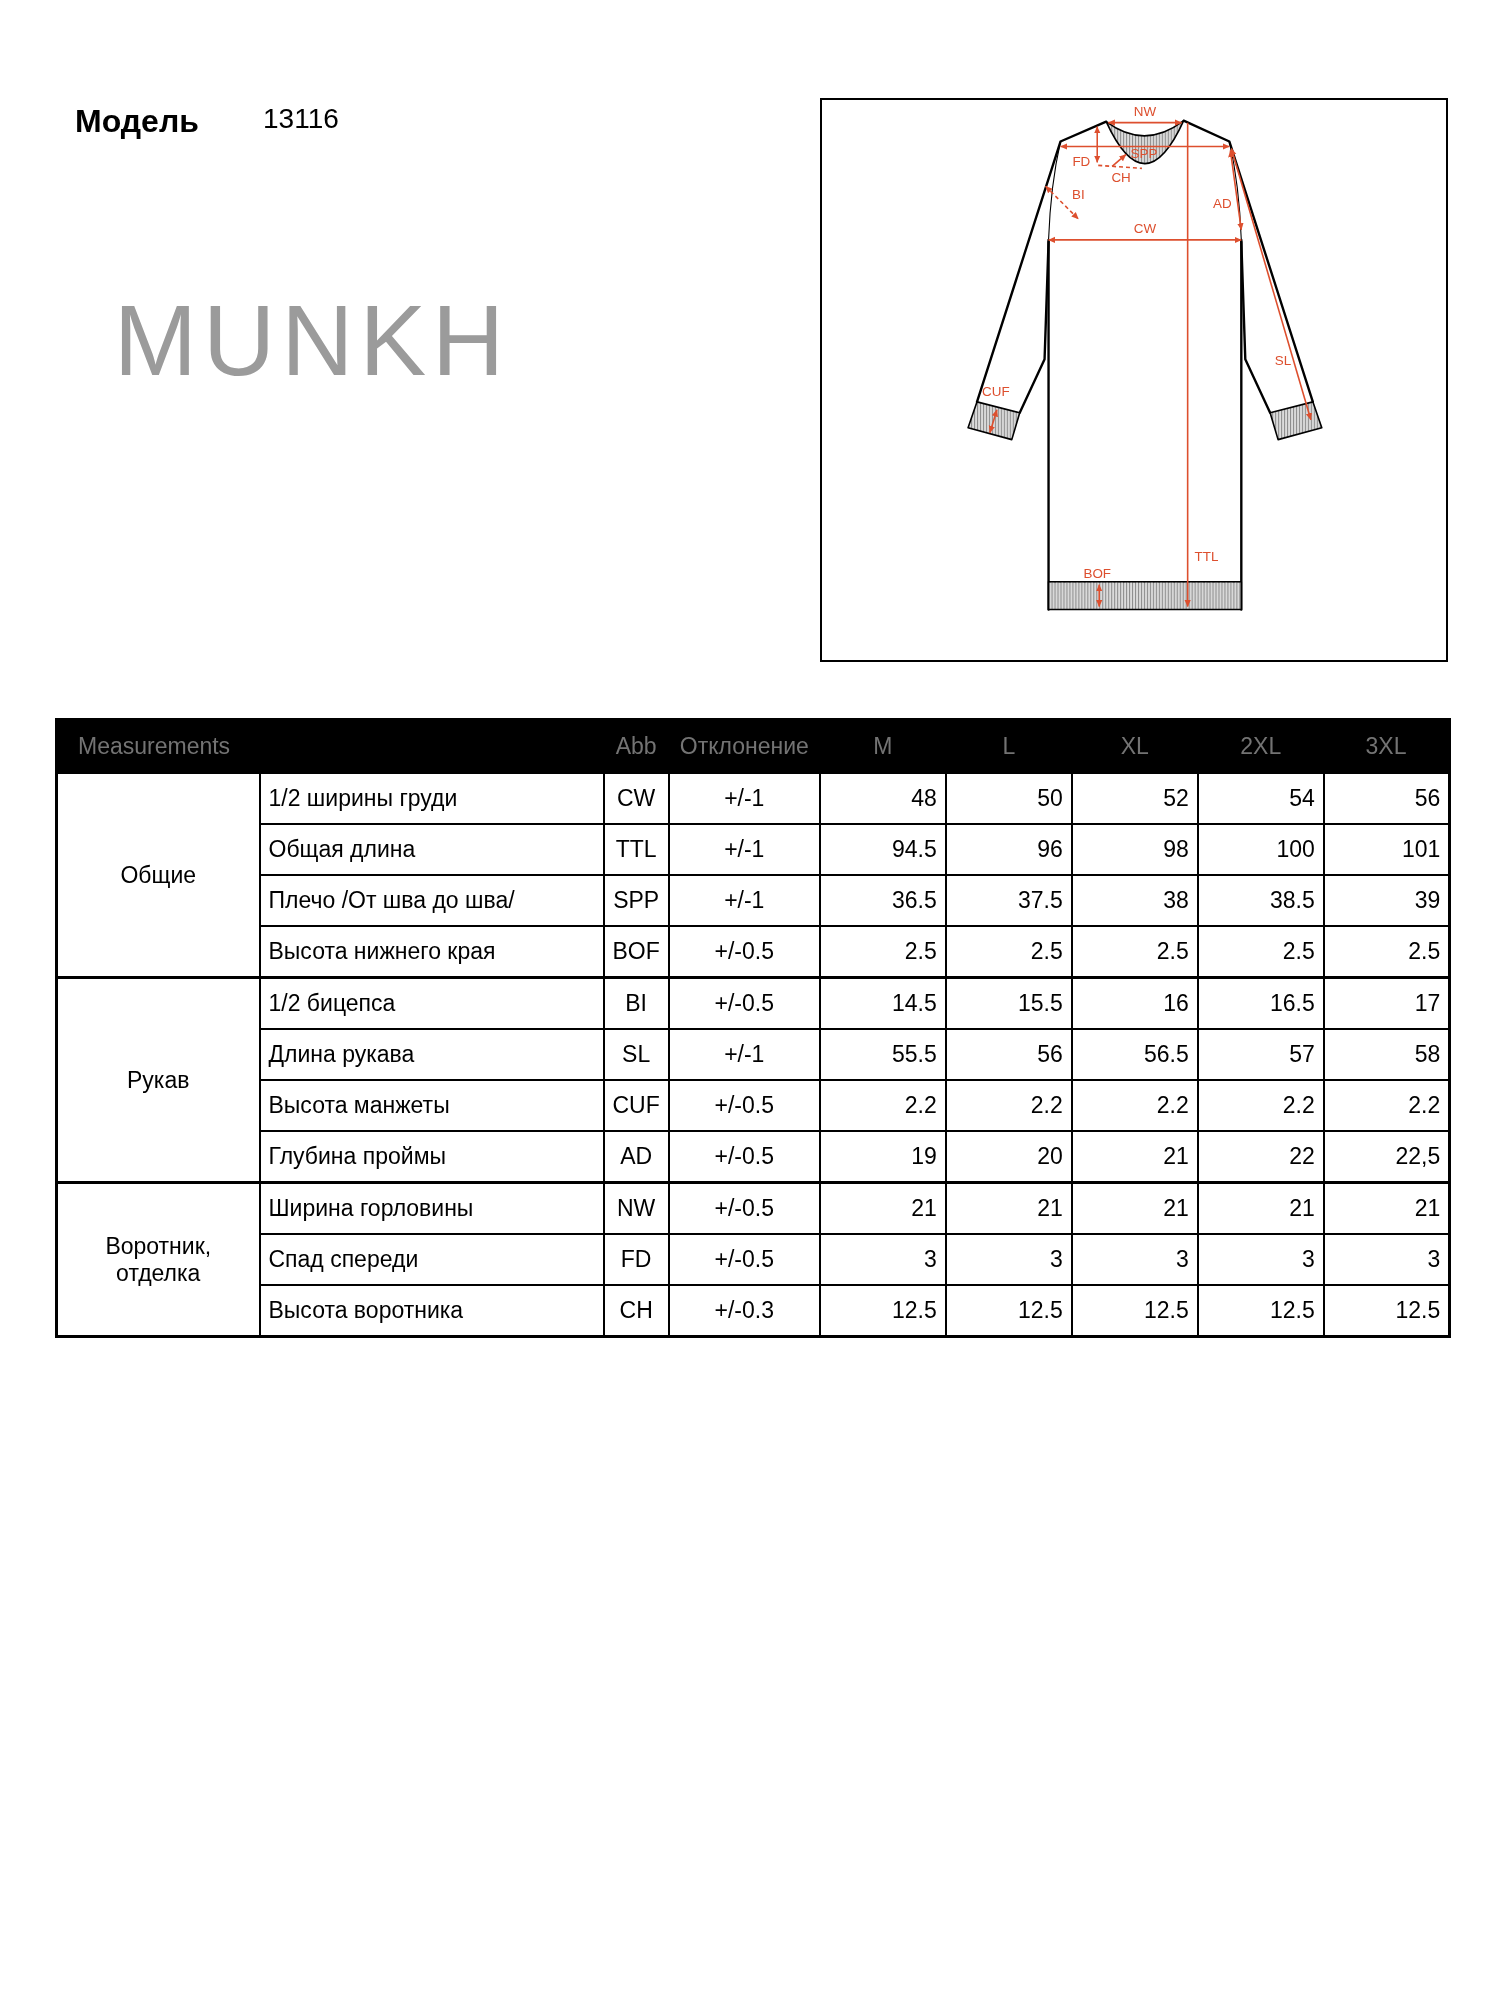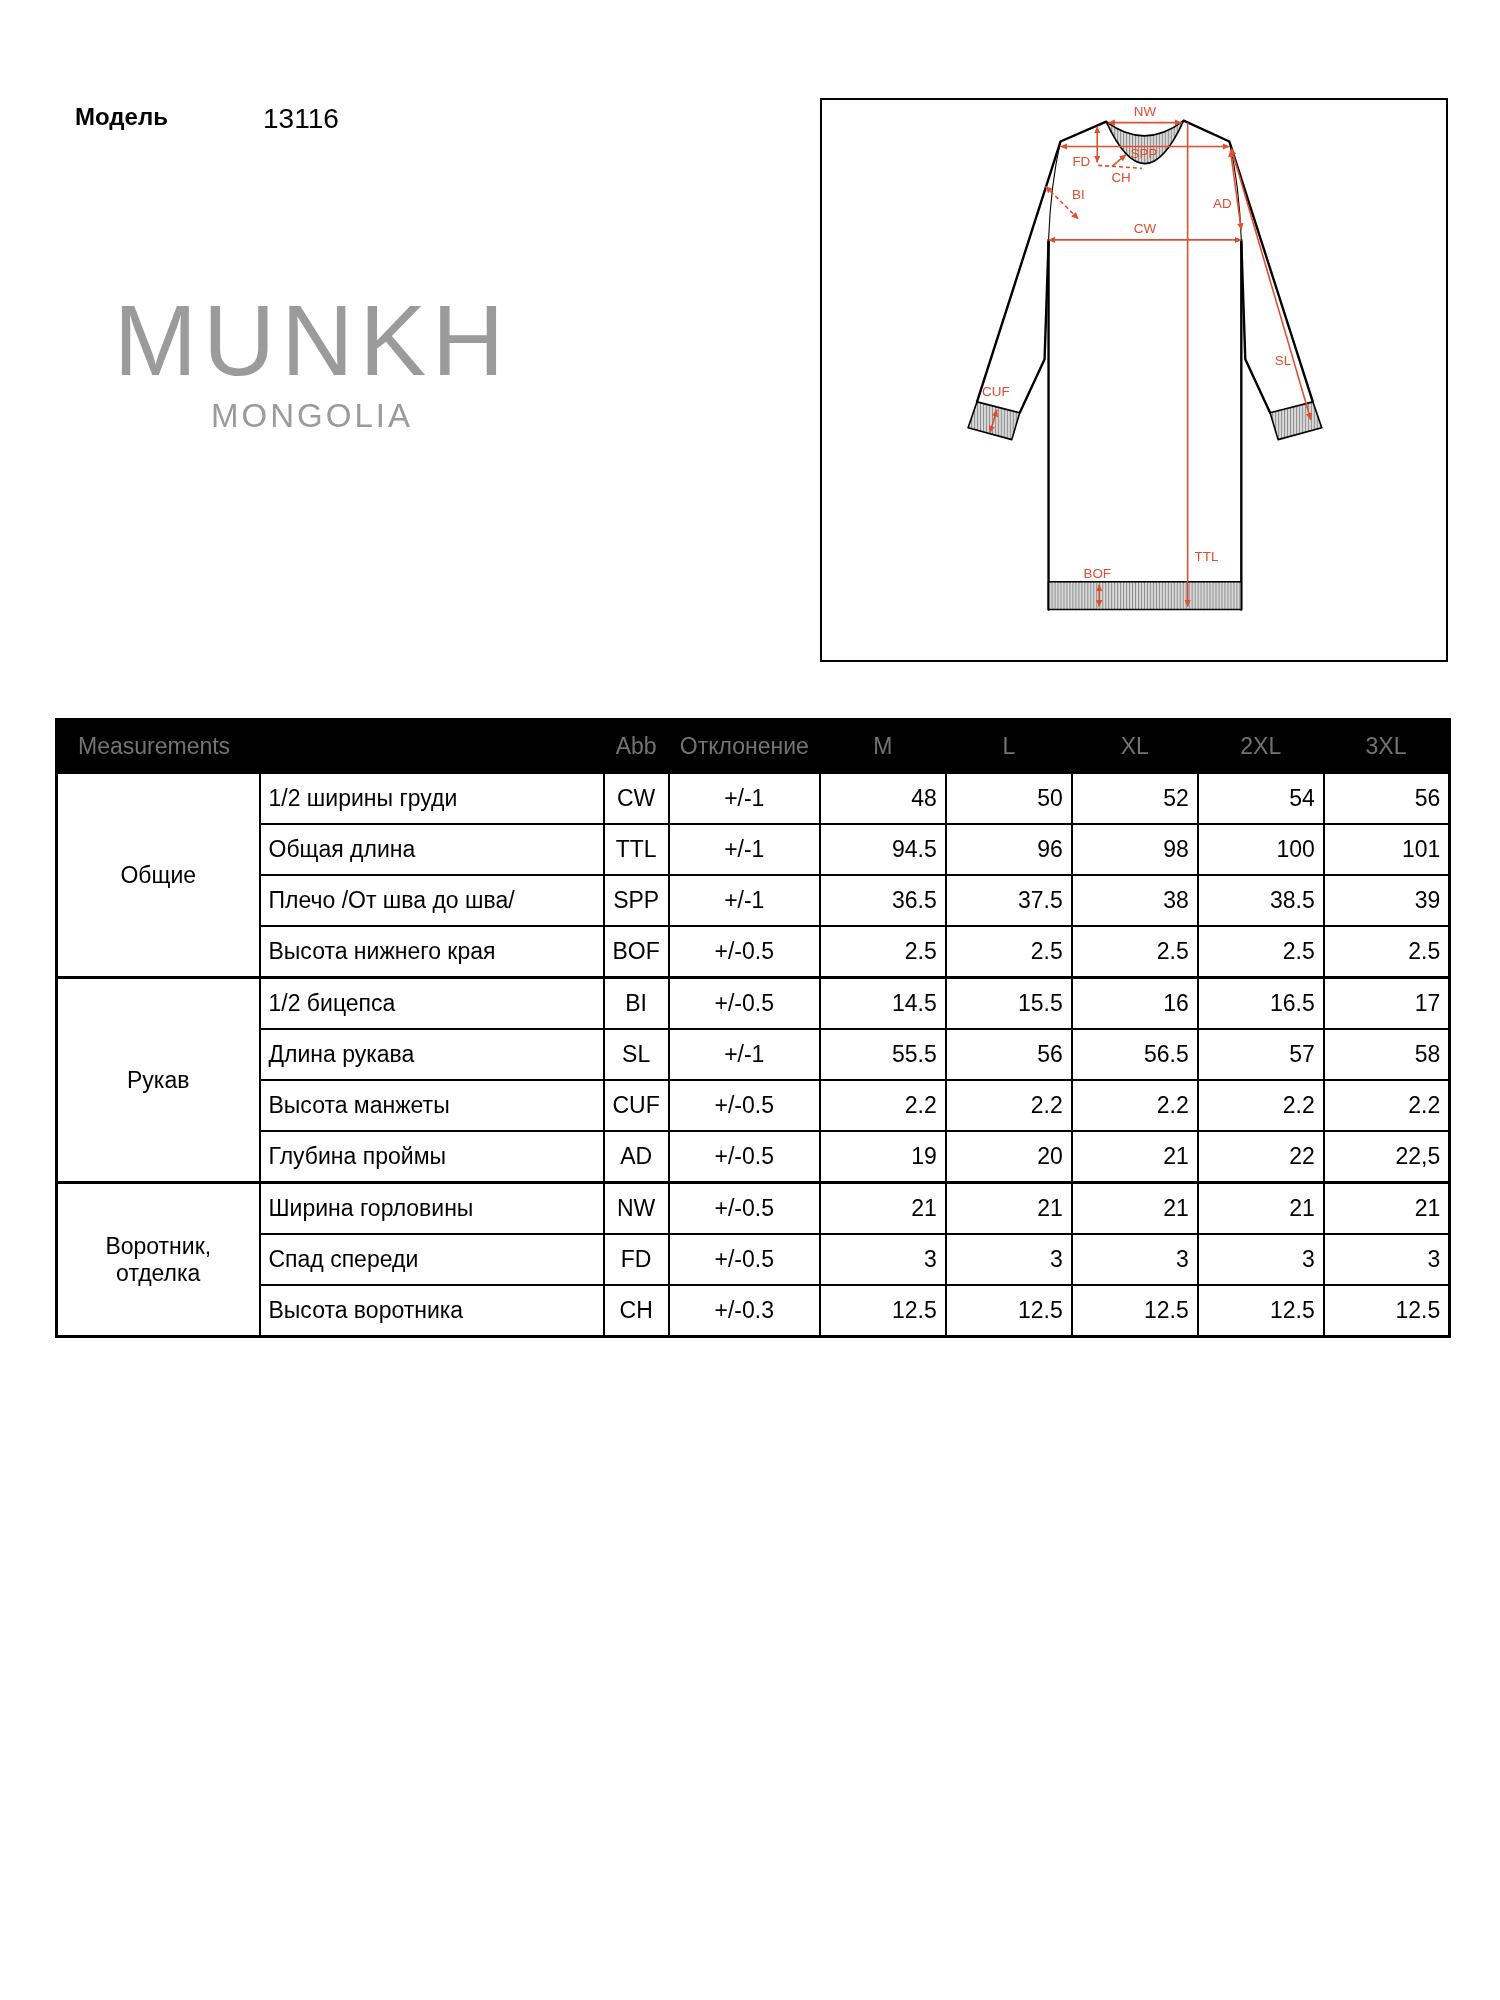--- a/index.html
+++ b/index.html
@@ -1,21 +1,21 @@
 <!DOCTYPE html>
 <html style="--ann: #dd4f2e; --logo-gray: #9b9b9b;"><head>
 <meta charset="utf-8">
 <title>13116</title>
 <style>
   html,body{margin:0;padding:0;background:#fff;}
   .page{position:relative;width:1500px;height:2000px;background:#fff;overflow:hidden;
         font-family:"Liberation Sans",sans-serif;color:#000;}
 
   
-  .model-label{position:absolute;left:75px;top:104px;font-size:24px;font-weight:bold;line-height:1.1;}
+  .model-label{position:absolute;left:75px;top:104px;font-size:32px;font-weight:bold;line-height:1.1;}
   .model-number{position:absolute;left:263px;top:104px;font-size:28px;line-height:1.1;}
 
   
   .logo{position:absolute;left:92px;top:290px;width:440px;text-align:center;color:var(--logo-gray,#9b9b9b);}
   .logo-brand{font-size:100px;line-height:1;letter-spacing:6px;font-weight:300;}
   .logo-country{font-size:33px;letter-spacing:3px;margin-top:7px;font-weight:300;}
 
   
   .diagram-box{position:absolute;left:820px;top:98px;width:628px;height:564px;
                border:2.5px solid #000;box-sizing:border-box;}
@@ -47,21 +47,20 @@
 </head>
 <body>
 
 <div class="page">
 
   <div class="model-label">Модель</div>
   <div class="model-number">13116</div>
 
   <div class="logo">
     <div class="logo-brand">MUNKH</div>
-    <div class="logo-country">MONGOLIA</div>
   </div>
 
   <div class="diagram-box">
     <svg viewBox="0 0 628 562" preserveAspectRatio="xMidYMid meet">
       <defs>
         <pattern id="rib" width="3" height="4" patternUnits="userSpaceOnUse">
           <rect width="3" height="4" fill="#dcdcdc"></rect>
           <rect width="1.1" height="4" fill="#8e8e8e"></rect>
         </pattern>
         <marker id="arr" viewBox="0 0 10 10" refX="8.5" refY="5" markerWidth="8" markerHeight="8" markerUnits="userSpaceOnUse" orient="auto-start-reverse">

